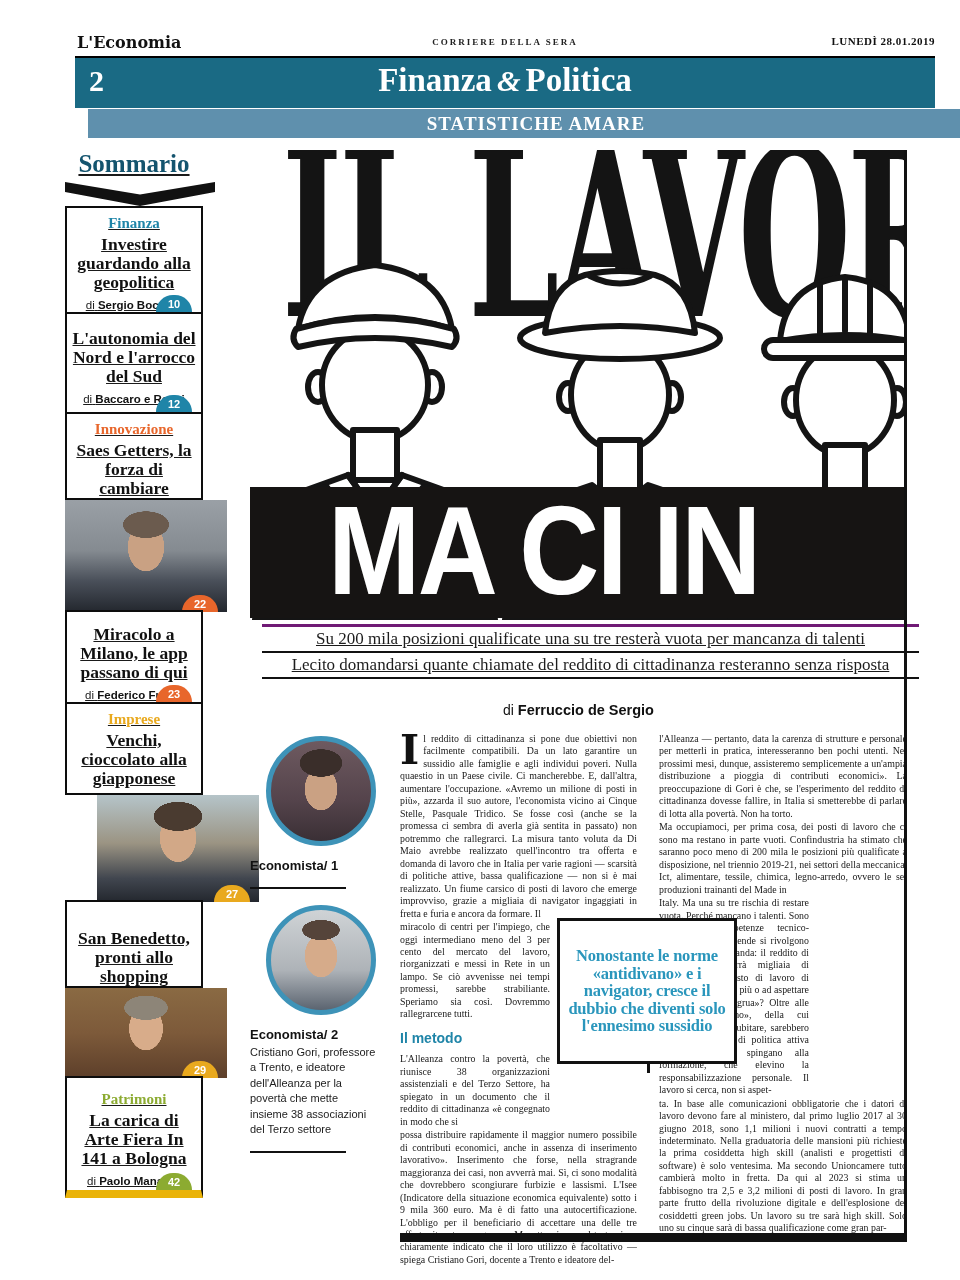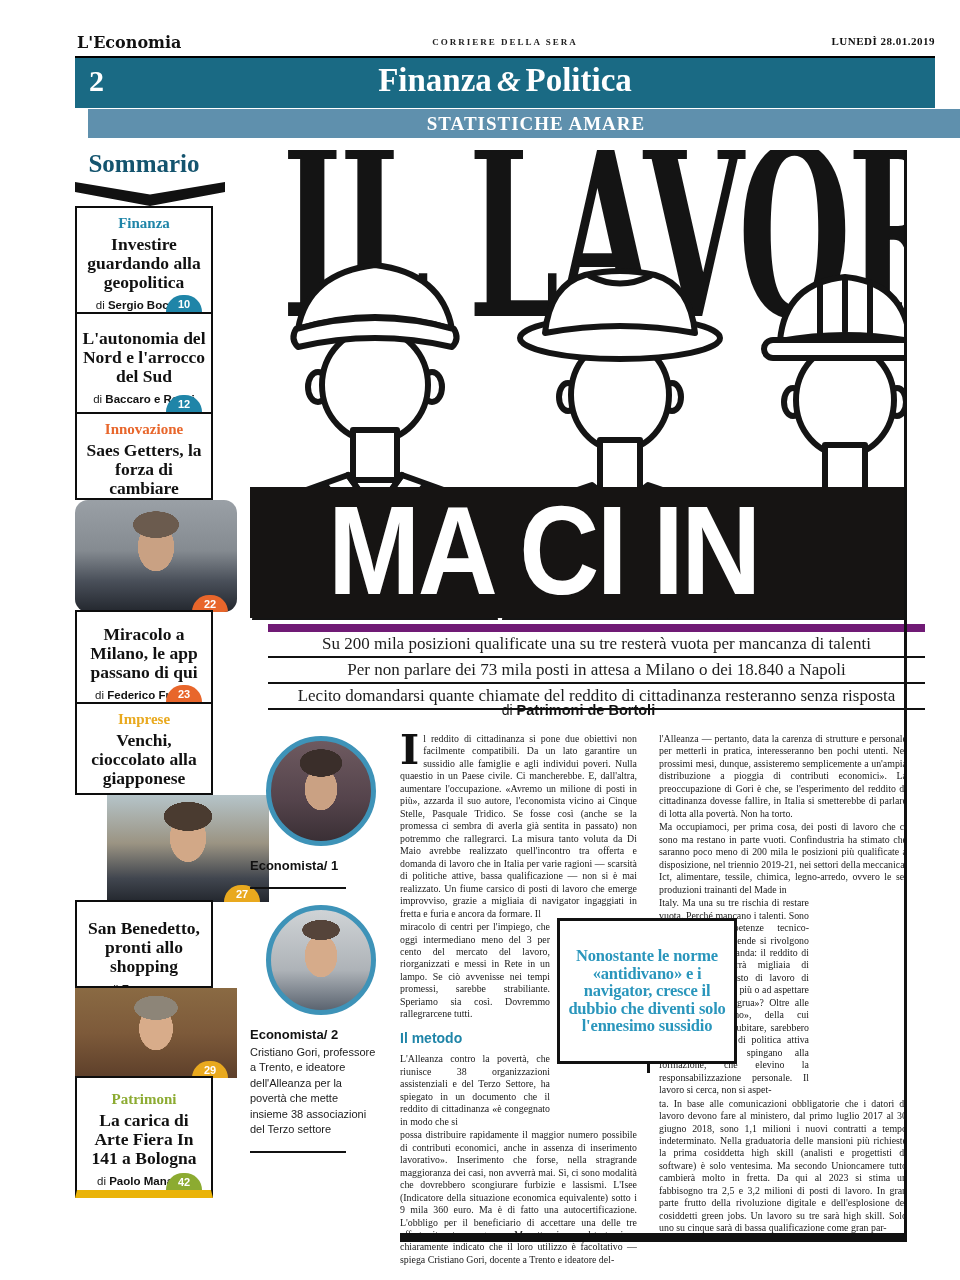--- a/index.html
+++ b/index.html
@@ -14,39 +14,39 @@
   .mast-date{position:absolute;right:0;top:2px;font-family:"Liberation Serif",serif;font-size:11px;font-weight:bold;letter-spacing:.5px;color:#111;}
 
   .band-dark{position:absolute;left:75px;top:56px;width:860px;height:50px;background:#1a6a84;border-top:2px solid #000;}
   .band-page-num{position:absolute;left:14px;top:6px;color:#fff;font-family:"Liberation Serif",serif;font-weight:bold;font-size:30px;}
   .band-title{position:absolute;left:0;right:0;top:4px;text-align:center;color:#fff;font-family:"Liberation Serif",serif;font-weight:bold;font-size:33px;}
   .band-title .amp{font-style:italic;font-weight:600;padding:0 5px;font-size:.92em;}
   .band-light{position:absolute;left:88px;top:109px;width:896px;height:29px;background:#5f90ad;}
   .band-kicker{width:100%;text-align:center;color:#fff;font-family:"Liberation Serif",serif;font-weight:bold;font-size:19px;letter-spacing:1px;line-height:29px;}
 
   
-  .sidebar{position:absolute;left:75px;top:150px;width:138px;}
+  .sidebar{position:absolute;left:65px;top:150px;width:138px;text-decoration:underline;}
   .som-title{text-align:center;font-family:"Liberation Serif",serif;font-weight:bold;font-size:25px;color:#14546e;height:30px;}
   .chevron{width:150px;height:24px;margin:2px auto 2px;background:#111;
            clip-path:polygon(0 0,50% 52%,100% 0,100% 42%,50% 100%,0 42%);}
   .sbox{position:relative;border:2px solid #0d0d0d;margin-top:-2px;box-sizing:border-box;
         text-align:center;padding:7px 5px 4px;overflow:hidden;background:#fff;}
   .slabel{font-family:"Liberation Serif",serif;font-weight:bold;font-size:15px;margin-bottom:2px;}
   .c-teal{color:#1f85a8;} .c-orange{color:#e8662b;} .c-yellow{color:#e9a91e;} .c-green{color:#8cab31;}
   .stitle{font-family:"Liberation Serif",serif;font-weight:bold;font-size:17.5px;line-height:1.08;color:#111;margin:3px 0 7px;}
   .sby{font-size:11.5px;color:#222;}
   .sby b{color:#111;}
   .badge{position:absolute;right:9px;bottom:0;width:36px;height:17px;border-radius:18px 18px 0 0;
          color:#fff;font-weight:bold;font-size:11px;line-height:19px;text-align:center;}
   .bg-teal{background:#1f85a8;} .bg-orange{background:#e8662b;} .bg-yellow{background:#e9a91e;} .bg-green{background:#8cab31;}
   .sphoto{position:relative;width:162px;overflow:hidden;}
   .photo1{height:112px;background:
       radial-gradient(ellipse 38px 22px at 50% 22%,#6b5b4e 60%,transparent 61%),
       radial-gradient(ellipse 30px 40px at 50% 42%,#c9a183 60%,transparent 61%),
-      linear-gradient(180deg,#9aa0a6 0%,#858b91 45%,#4a505a 72%,#23272e 100%); border-radius: 13px;}
+      linear-gradient(180deg,#9aa0a6 0%,#858b91 45%,#4a505a 72%,#23272e 100%);}
   .photo2{height:107px;background:
       radial-gradient(ellipse 40px 24px at 50% 20%,#4a3b30 60%,transparent 61%),
       radial-gradient(ellipse 30px 40px at 50% 40%,#d2a887 60%,transparent 61%),
       linear-gradient(180deg,#b5c4c9 0%,#9b9483 45%,#41464f 78%,#23272e 100%); margin-left: 32px;}
   .photo3{height:90px;background:
       radial-gradient(ellipse 36px 20px at 50% 22%,#8d8578 60%,transparent 61%),
       radial-gradient(ellipse 28px 36px at 50% 45%,#d8ac8a 60%,transparent 61%),
       linear-gradient(180deg,#8a6a43 0%,#7d5a3a 50%,#5d3f2a 100%);}
   .sbox.last{border-bottom:8px solid #eab308;}
 
@@ -56,21 +56,21 @@
   .giant-head{position:absolute;left:32px;top:-34px;white-space:nowrap;color:#141414;
       font-family:"DejaVu Serif",serif;font-weight:bold;font-size:235px;line-height:1;
       letter-spacing:-6px;transform:scaleX(.55);transform-origin:left top;}
   .workers{position:absolute;left:0;top:95px;width:656px;height:375px;}
   .black-band{position:absolute;left:0;top:337px;width:656px;height:131px;background:#161413;overflow:hidden;}
   .band-head{position:absolute;left:78px;top:0;white-space:nowrap;color:#fff;
       font-weight:bold;font-size:126px;line-height:128px;letter-spacing:-3px;
       transform:scaleX(.88);transform-origin:left top;}
 
   
-  .standfirst{position:absolute;left:268px;top:624px;width:657px;border-top:8px solid #701a75;}
+  .standfirst{position:absolute;left:262px;top:624px;width:657px;border-top:3px solid #701a75;text-decoration:underline;}
   .sf-row{border-bottom:2.5px solid #111;text-align:center;font-family:"Liberation Serif",serif;
           font-size:17px;color:#1d1d1d;line-height:24px;height:24px;overflow:hidden;}
   .main-byline{position:absolute;left:250px;top:702px;width:657px;text-align:center;font-size:14px;color:#111;}
   .main-byline b{font-size:14.5px;}
 
   
   .bios{position:absolute;left:250px;top:736px;width:142px;}
   .bio-circle{width:100px;height:100px;border-radius:50%;border:5px solid #3e93b8;margin:0 auto 12px;box-sizing:content-box;}
   .face1{background:
       radial-gradient(ellipse 34px 22px at 50% 22%,#3a2e2a 62%,transparent 63%),
@@ -154,21 +154,21 @@
     <div class="sbox" style="height:93px">
       <div class="slabel c-yellow">Imprese</div>
       <div class="stitle">Venchi, cioccolato alla giapponese</div>
       <div class="sby"><span>di</span> <b>Alessandra Puato</b></div>
     </div>
     <div class="sphoto photo2">
       <div class="badge bg-yellow">27</div>
     </div>
 
     <div class="sbox" style="height:88px">
-      <div class="stitle" style="margin-top:10px">San Benedetto, pronti allo shopping</div>
+      <div class="stitle" style="margin-top:20px">San Benedetto, pronti allo shopping</div>
       <div class="sby"><span>di</span> <b>Francesca Gambarini</b></div>
     </div>
     <div class="sphoto photo3">
       <div class="badge bg-yellow">29</div>
     </div>
 
     <div class="sbox last" style="height:122px">
       <div class="slabel c-green" style="margin-top:6px">Patrimoni</div>
       <div class="stitle">La carica di Arte Fiera In 141 a Bologna</div>
       <div class="sby"><span>di</span> <b>Paolo Manazza</b></div>
@@ -227,27 +227,26 @@
       </g>
     </svg>
 
     <div class="black-band">
       <div class="band-head">MA CI IN</div>
     </div>
   </div>
 
   <div class="standfirst">
     <div class="sf-row">Su 200 mila posizioni qualificate una su tre resterà vuota per mancanza di talenti</div>
-    <div class="sf-row">Per non parlare dei 73 mila posti in attesa a Milano o dei 18.840 a Napoli</div>
     <div class="sf-row">Lecito domandarsi quante chiamate del reddito di cittadinanza resteranno senza risposta</div>
   </div>
 
   <div class="main-byline">
     <span>di</span>
-    <b>Patrimoni de Bortoli</b>
+    <b>Ferruccio de Sergio</b>
   </div>
 
   <div class="bios">
     <div class="bio-circle face1"></div>
     <div class="bio-label">Economista/ 1</div>
     <div class="bio-divider"></div>
     <div class="bio-circle face2"></div>
     <div class="bio-label">Economista/ 2</div>
     <div class="bio-caption">Cristiano Gori, professore a Trento, e ideatore dell'Alleanza per la povertà che mette insieme 38 associazioni del Terzo settore</div>
     <div class="bio-divider"></div>

